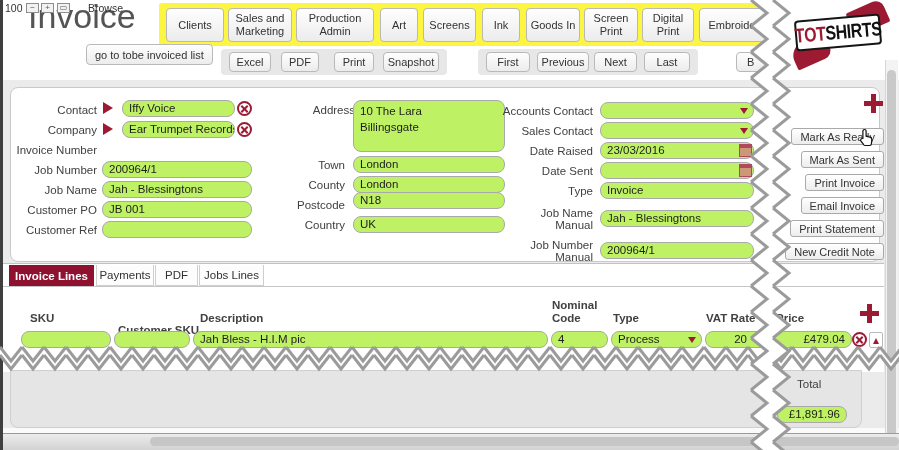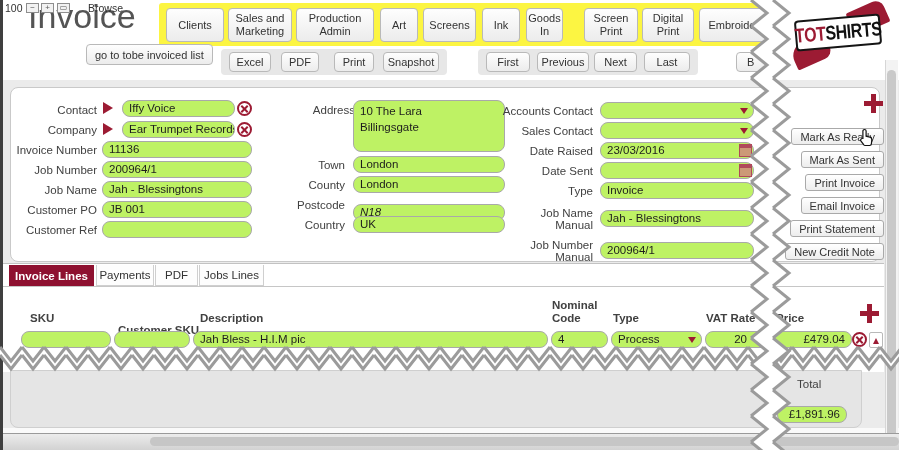--- a/index.html
+++ b/index.html
@@ -91,21 +91,21 @@
   <div class="title">Invoice</div>
   <div class="btn" style="left:86px;top:44px;height:21px;padding:0 8px;">go to tobe invoiced list</div>
 
   <div class="yellow-band"></div>
   <div class="btn navtab" style="left:166px;width:58px;">Clients</div>
   <div class="btn navtab" style="left:228px;width:64px;">Sales and Marketing</div>
   <div class="btn navtab" style="left:296px;width:78px;">Production Admin</div>
   <div class="btn navtab" style="left:380px;width:38px;">Art</div>
   <div class="btn navtab" style="left:423px;width:53px;">Screens</div>
   <div class="btn navtab" style="left:482px;width:38px;">Ink</div>
-  <div class="btn navtab" style="left:526px;width:37px;">Goods In</div>
+  <div class="btn navtab" style="left:526px;width:54px;">Goods In</div>
   <div class="btn navtab" style="left:642px;width:52px;">Digital Print</div>
   <div class="btn navtab" style="left:584px;width:54px;">Screen Print</div>
   <div class="btn navtab" style="left:699px;width:75px;">Embroidery</div>
 
   <div class="grp" style="left:221px;top:49px;width:226px;height:26px;"></div>
   <div class="btn tb2" style="left:229px;width:42px;">Excel</div>
   <div class="btn tb2" style="left:281px;width:38px;">PDF</div>
   <div class="btn tb2" style="left:334px;width:40px;">Print</div>
   <div class="btn tb2" style="left:383px;width:56px;">Snapshot</div>
 
@@ -130,21 +130,20 @@
   <div class="arrow-r" style="left:103px;top:102px;"></div>
   <div class="field" style="left:122px;top:100px;width:113px;">Iffy Voice</div>
   <div class="circx" style="left:237px;top:101px;"></div>
 
   <div class="lbl" style="left:0;top:124px;width:97px;">Company</div>
   <div class="arrow-r" style="left:103px;top:123px;"></div>
   <div class="field" style="left:122px;top:121px;width:113px;">Ear Trumpet Records</div>
   <div class="circx" style="left:237px;top:122px;"></div>
 
   <div class="lbl" style="left:0;top:144px;width:97px;">Invoice Number</div>
-  <div class="field" style="left:102px;top:141px;width:150px;">11136</div>
 
   <div class="lbl" style="left:0;top:164px;width:97px;">Job Number</div>
   <div class="field" style="left:102px;top:161px;width:150px;">200964/1</div>
 
   <div class="lbl" style="left:0;top:184px;width:97px;">Job Name</div>
   <div class="field" style="left:102px;top:181px;width:150px;">Jah - Blessingtons</div>
 
   <div class="lbl" style="left:0;top:204px;width:97px;">Customer PO</div>
   <div class="field" style="left:102px;top:201px;width:150px;">JB 001</div>
 
@@ -154,21 +153,21 @@
   <div class="lbl" style="left:260px;top:104px;width:95px;">Address</div>
   <div class="field tall" style="left:353px;top:100px;width:152px;">
     <div>10 The Lara</div>
     <div>Billingsgate</div>
   </div>
   <div class="lbl" style="left:250px;top:159px;width:95px;">Town</div>
   <div class="field" style="left:353px;top:156px;width:152px;">London</div>
   <div class="lbl" style="left:250px;top:179px;width:95px;padding-left:20px;">County</div>
   <div class="field" style="left:353px;top:176px;width:152px;">London</div>
   <div class="lbl" style="left:250px;top:199px;width:95px;">Postcode</div>
-  <div class="field" style="left:353px;top:204px;width:152px;font-style:italic;">N18</div>
+  <div class="field" style="left:353px;top:192px;width:152px;">N18</div>
   <div class="lbl" style="left:250px;top:219px;width:95px;">Country</div>
   <div class="field" style="left:353px;top:216px;width:152px;">UK</div>
 
   <div class="lbl" style="left:486px;top:105px;width:107px;">Accounts Contact</div>
   <div class="field" style="left:600px;top:102px;width:154px;"></div>
   <div class="dd-arrow" style="left:740px;top:108px;"></div>
 
   <div class="lbl" style="left:486px;top:125px;width:107px;">Sales Contact</div>
   <div class="field" style="left:600px;top:122px;width:154px;"></div>
   <div class="dd-arrow" style="left:740px;top:128px;"></div>

